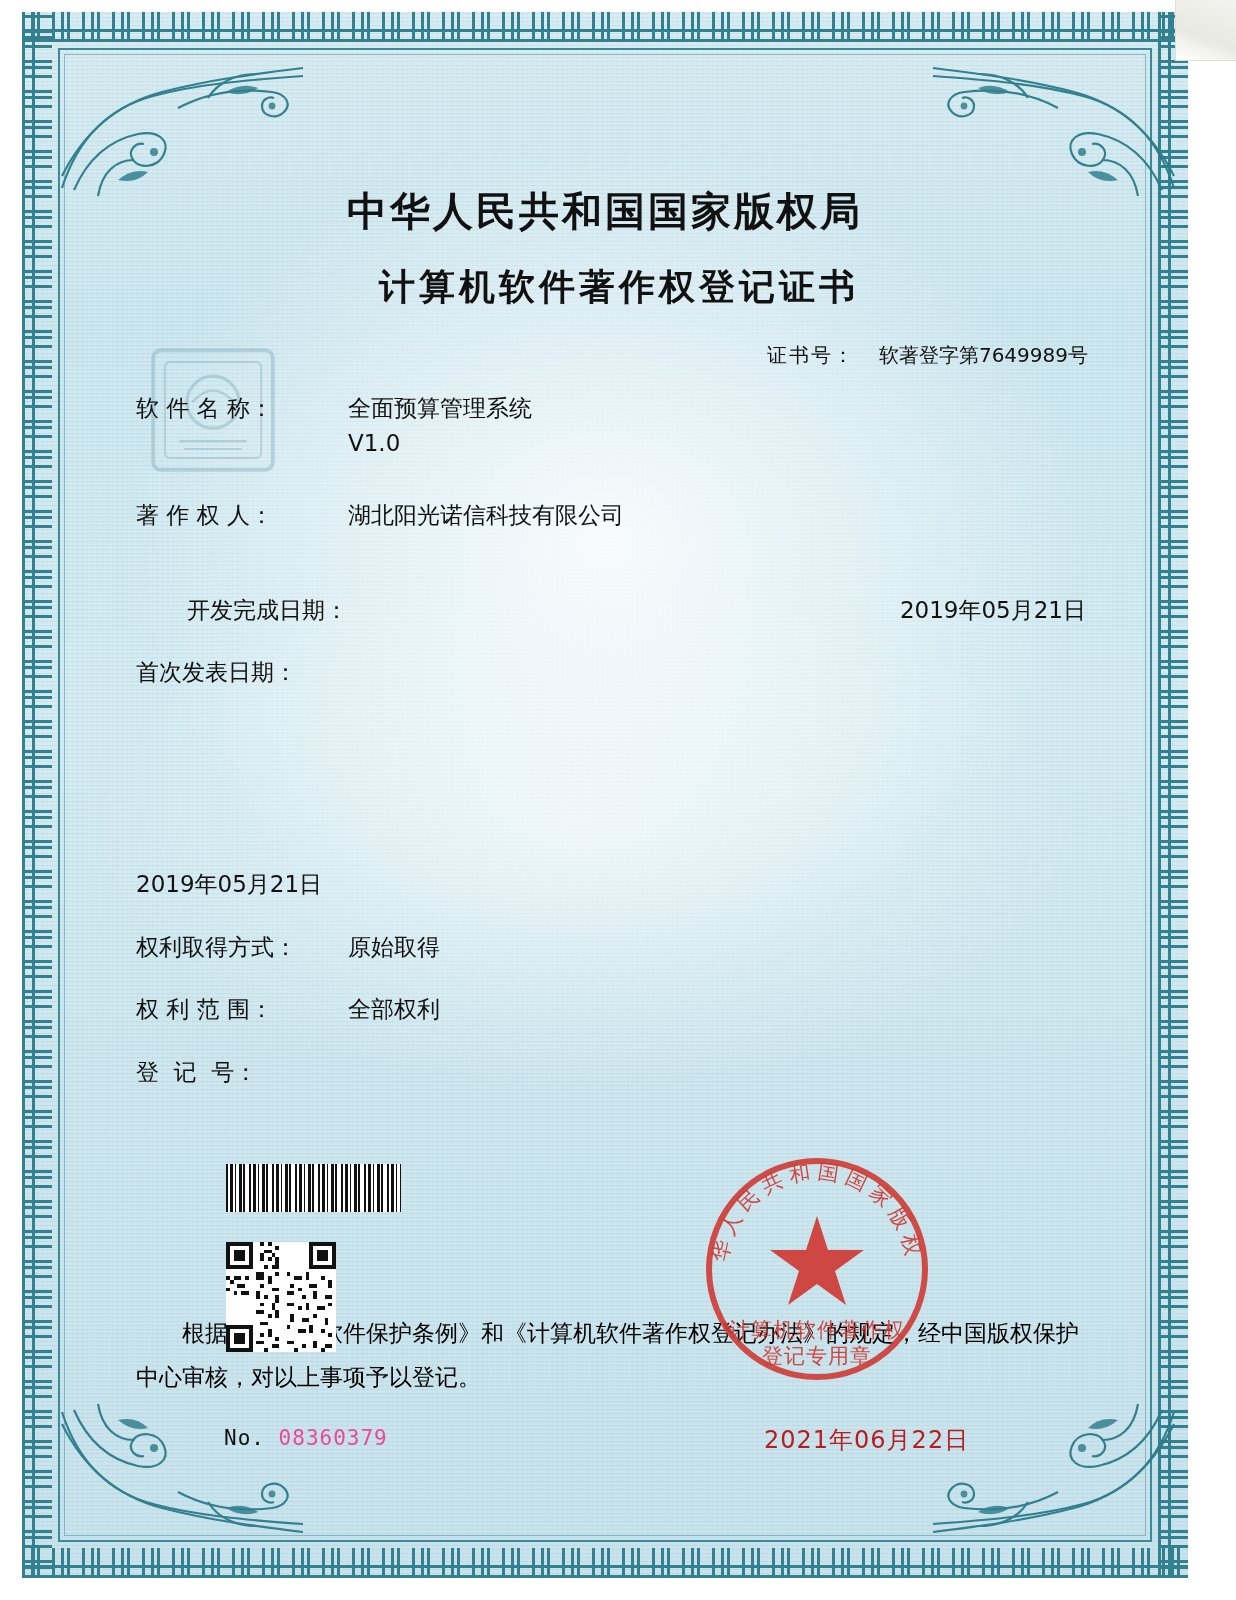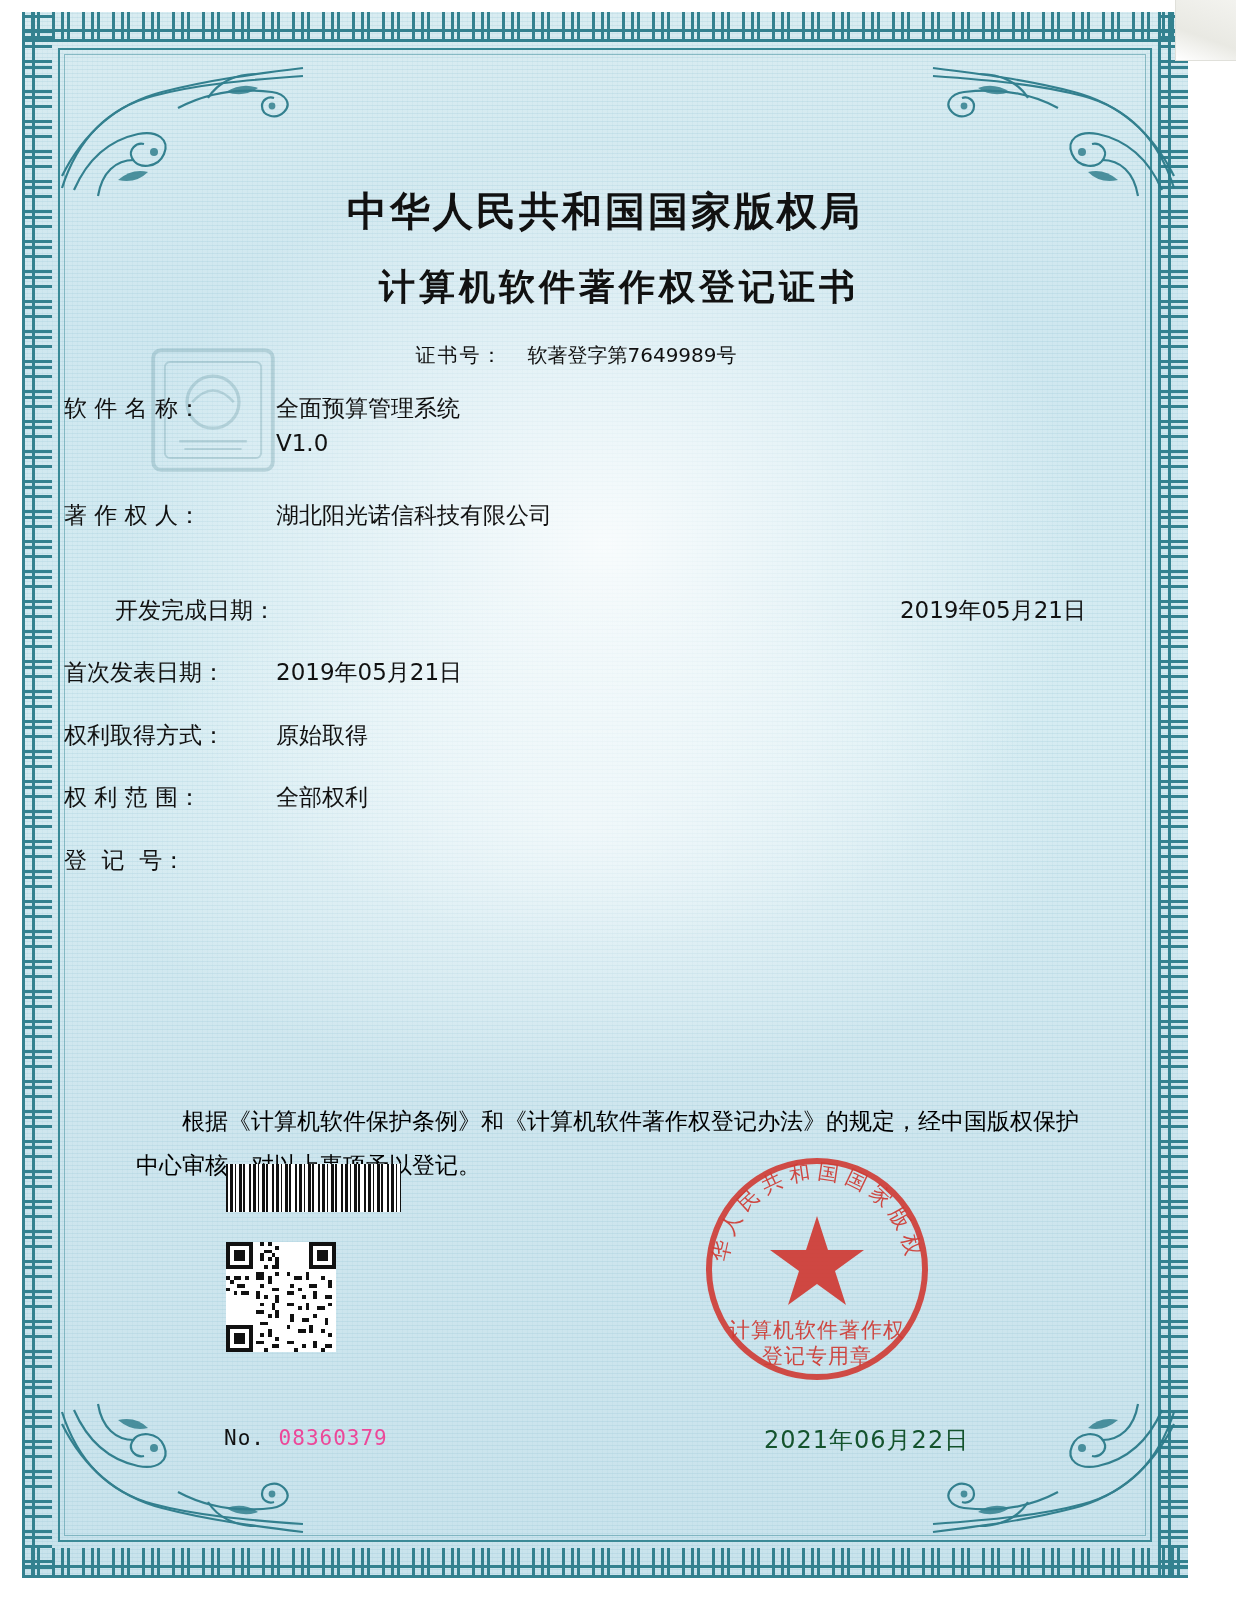--- a/index.html
+++ b/index.html
@@ -144,30 +144,31 @@
   .title-2 {
     margin-top: 24px;
     font-size: 36px;
     letter-spacing: 4px;
     padding-left: 28px;
   }
 
   .cert-no-row {
     margin-top: 30px;
     padding-right: 58px;
-    text-align: center;
+    text-align: right;
     font-size: 20px;
     color: #111;
     font-family: "DejaVu Sans", "Liberation Sans", sans-serif;
   }
   .cert-no-label { letter-spacing: 2px; }
   .cert-no-value { margin-left: 24px; }
 
   .fields {
     margin-top: 22px;
+    padding-left: 72px;
     padding-right: 60px;
     font-family: "DejaVu Sans", "Liberation Sans", sans-serif;
     color: #111;
   }
   .field-row {
     display: flex;
     align-items: flex-start;
     font-size: 23px;
     line-height: 1.5;
   }
@@ -177,21 +178,21 @@
     letter-spacing: 0px;
     white-space: pre;
   }
   .field-value {
     flex: 1 1 auto;
     white-space: pre-line;
   }
   .row-name    { margin-top: 4px; }
   .row-owner   { margin-top: 38px; }
   .row-dev     { margin-top: 60px; text-align: right; }
-  .row-pub     { margin-top: 28px; }
+  .row-pub     { margin-top: 28px; flex-direction: column; }
   .row-acq     { margin-top: 28px; }
   .row-scope   { margin-top: 28px; }
   .row-reg     { margin-top: 28px; flex-direction: column; }
 
   .statement {
     margin-top: 44px;
     padding-left: 72px;
     padding-right: 60px;
     font-family: "DejaVu Sans", "Liberation Sans", sans-serif;
     font-size: 23px;
@@ -242,21 +243,21 @@
     letter-spacing: 1px;
   }
   .serial .sn-num { color: #ec4899; }
 
   .issue-date {
     position: absolute;
     left: 700px;
     top: 1370px;
     font-family: "DejaVu Sans", "Liberation Sans", sans-serif;
     font-size: 24px;
-    color: #14532d;
+    color: #b91c1c;
     letter-spacing: 1px;
   }
 
   .edge-scan {
     position: absolute;
     right: 0; top: 0;
     width: 60px; height: 60px;
     background: linear-gradient(200deg, #f3f3ef 0%, #e9e9e3 60%, #ffffff 100%);
     border-left: 1px solid #e0e0da;
     border-bottom: 1px solid #e0e0da;

